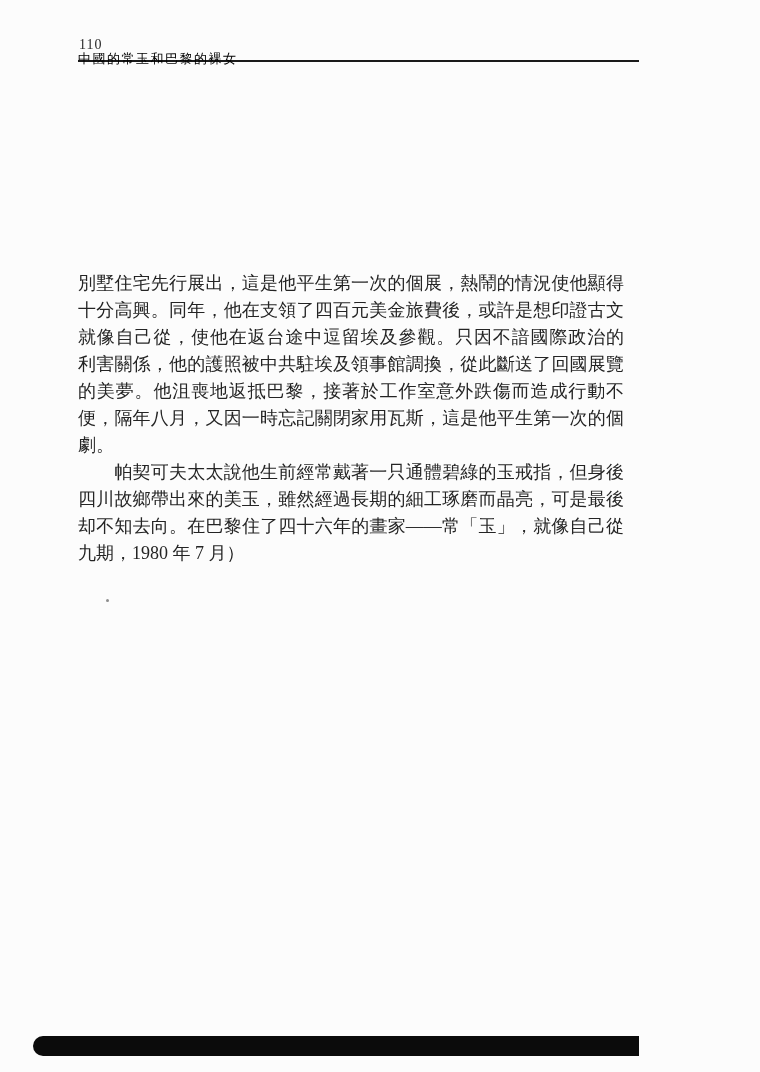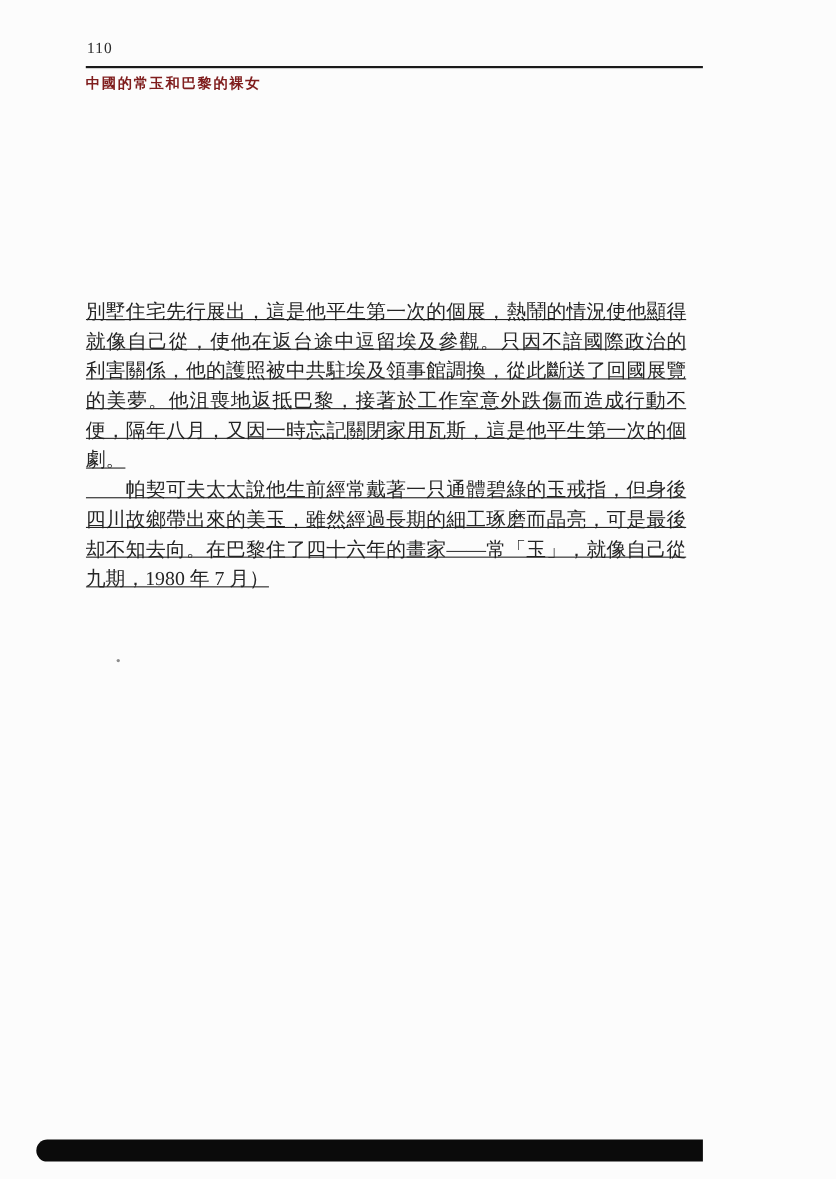--- a/index.html
+++ b/index.html
@@ -21,32 +21,32 @@
   }
   .page-number{
     position:absolute;left:79px;top:37px;
     font-size:14px;letter-spacing:1px;color:#2a2a2a;
   }
   .header-rule{
     position:absolute;left:78px;top:60px;width:599px;height:2px;
     background:var(--rule);
   }
   .running-title{
-    position:absolute;left:78px;top:67px;
-    font-size:13px;font-weight:bold;letter-spacing:1.5px;color:#7f1d1d;
+    position:absolute;left:78px;top:50px;
+    font-size:13px;font-weight:normal;letter-spacing:1.5px;color:#000000;
   }
   .body-text{
     position:absolute;left:78px;top:270px;width:546px;
     font-size:18px;line-height:27px;color:var(--ink);
   }
   .paragraph{margin:0;padding:0;}
   .line{
     text-align:justify;
     text-align-last:justify;
-    height:27px;overflow:hidden;text-decoration:underline;
+    height:27px;overflow:hidden;
   }
   .line.para-end{
     text-align-last:left;
   }
   .scan-speck{
     position:absolute;left:106px;top:599px;width:3px;height:3px;
     background:#8d8d8d;border-radius:50%;
   }
   .scan-bar{
     position:absolute;left:33px;top:1036px;width:694px;height:20px;
@@ -56,20 +56,21 @@
 </head>
 <body>
 
 <div class="page">
   <div class="page-number">110</div>
   <div class="header-rule"></div>
   <div class="running-title">中國的常玉和巴黎的裸女</div>
   <div class="body-text" id="body-text">
       <div class="paragraph">
         <div class="line">別墅住宅先行展出，這是他平生第一次的個展，熱鬧的情況使他顯得</div>
+        <div class="line">十分高興。同年，他在支領了四百元美金旅費後，或許是想印證古文</div>
         <div class="line">就像自己從，使他在返台途中逗留埃及參觀。只因不諳國際政治的</div>
         <div class="line">利害關係，他的護照被中共駐埃及領事館調換，從此斷送了回國展覽</div>
         <div class="line">的美夢。他沮喪地返抵巴黎，接著於工作室意外跌傷而造成行動不</div>
         <div class="line">便，隔年八月，又因一時忘記關閉家用瓦斯，這是他平生第一次的個展</div>
         <div class="line para-end">劇。</div>
       </div>
       <div class="paragraph">
         <div class="line">　　帕契可夫太太說他生前經常戴著一只通體碧綠的玉戒指，但身後</div>
         <div class="line">四川故鄉帶出來的美玉，雖然經過長期的細工琢磨而晶亮，可是最後</div>
         <div class="line">却不知去向。在巴黎住了四十六年的畫家——常「玉」，就像自己從</div>

